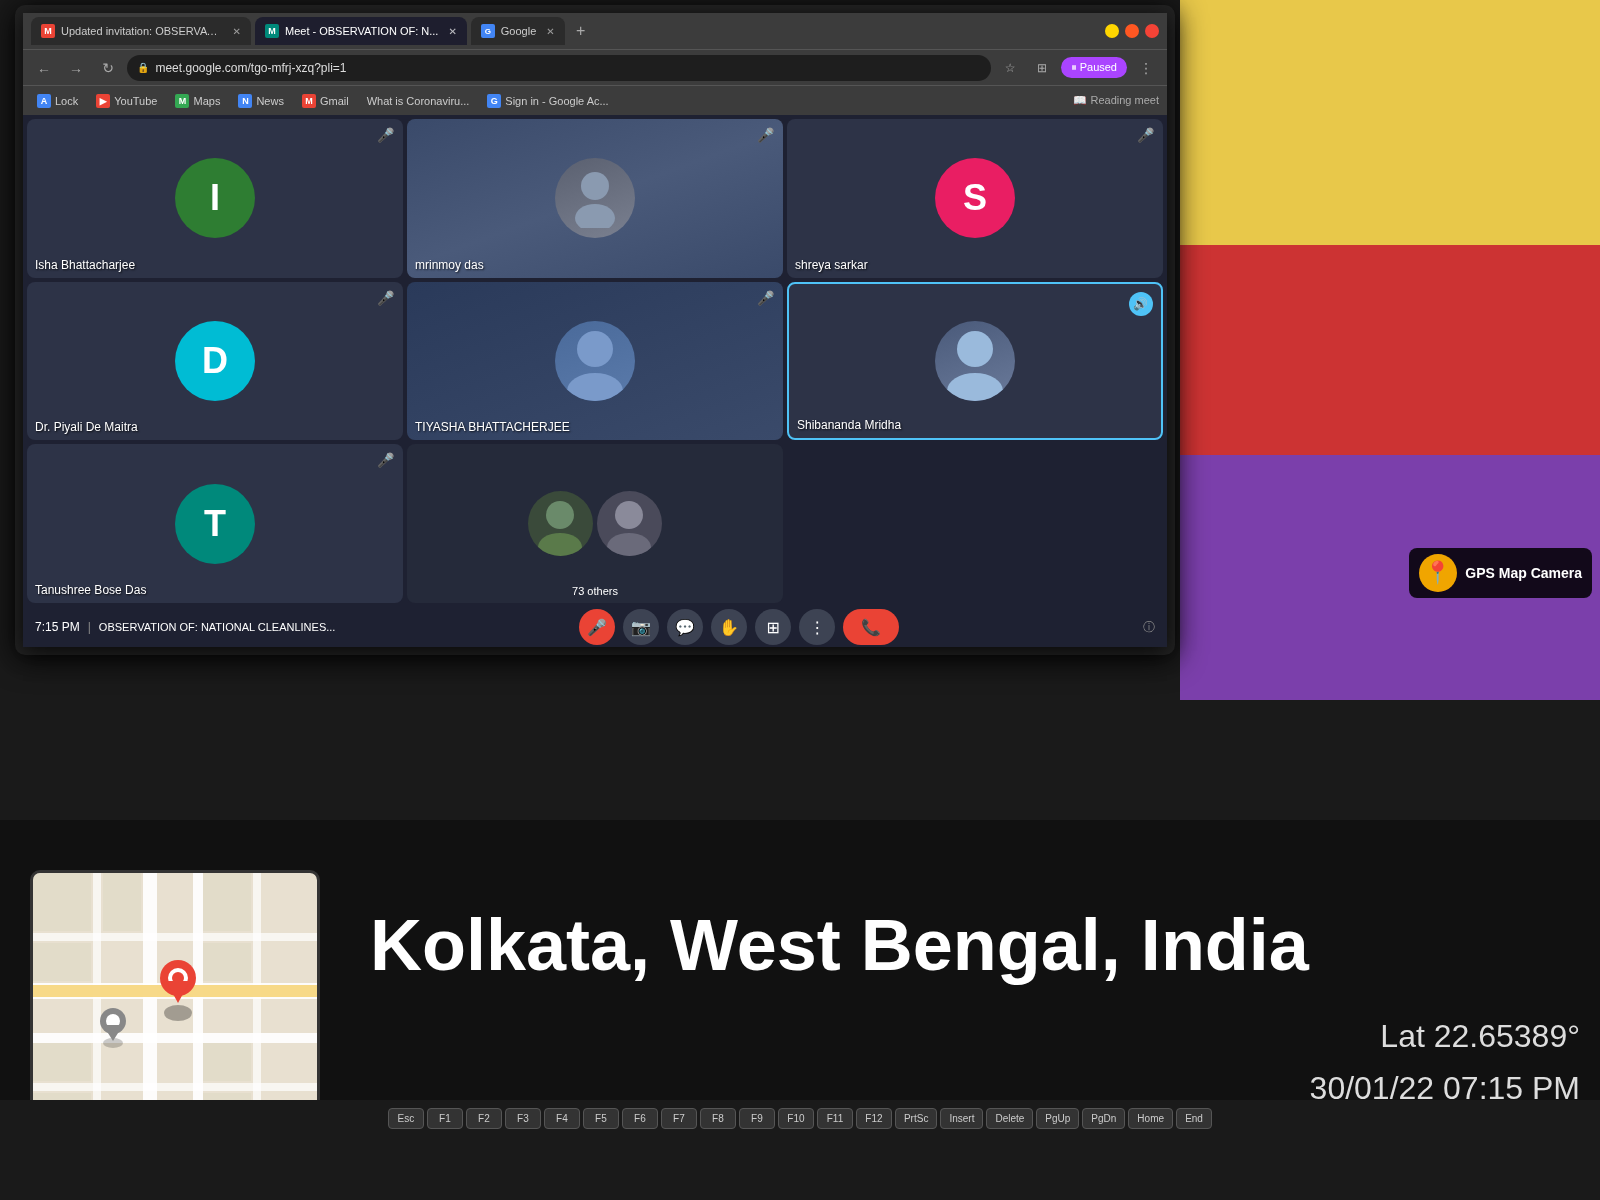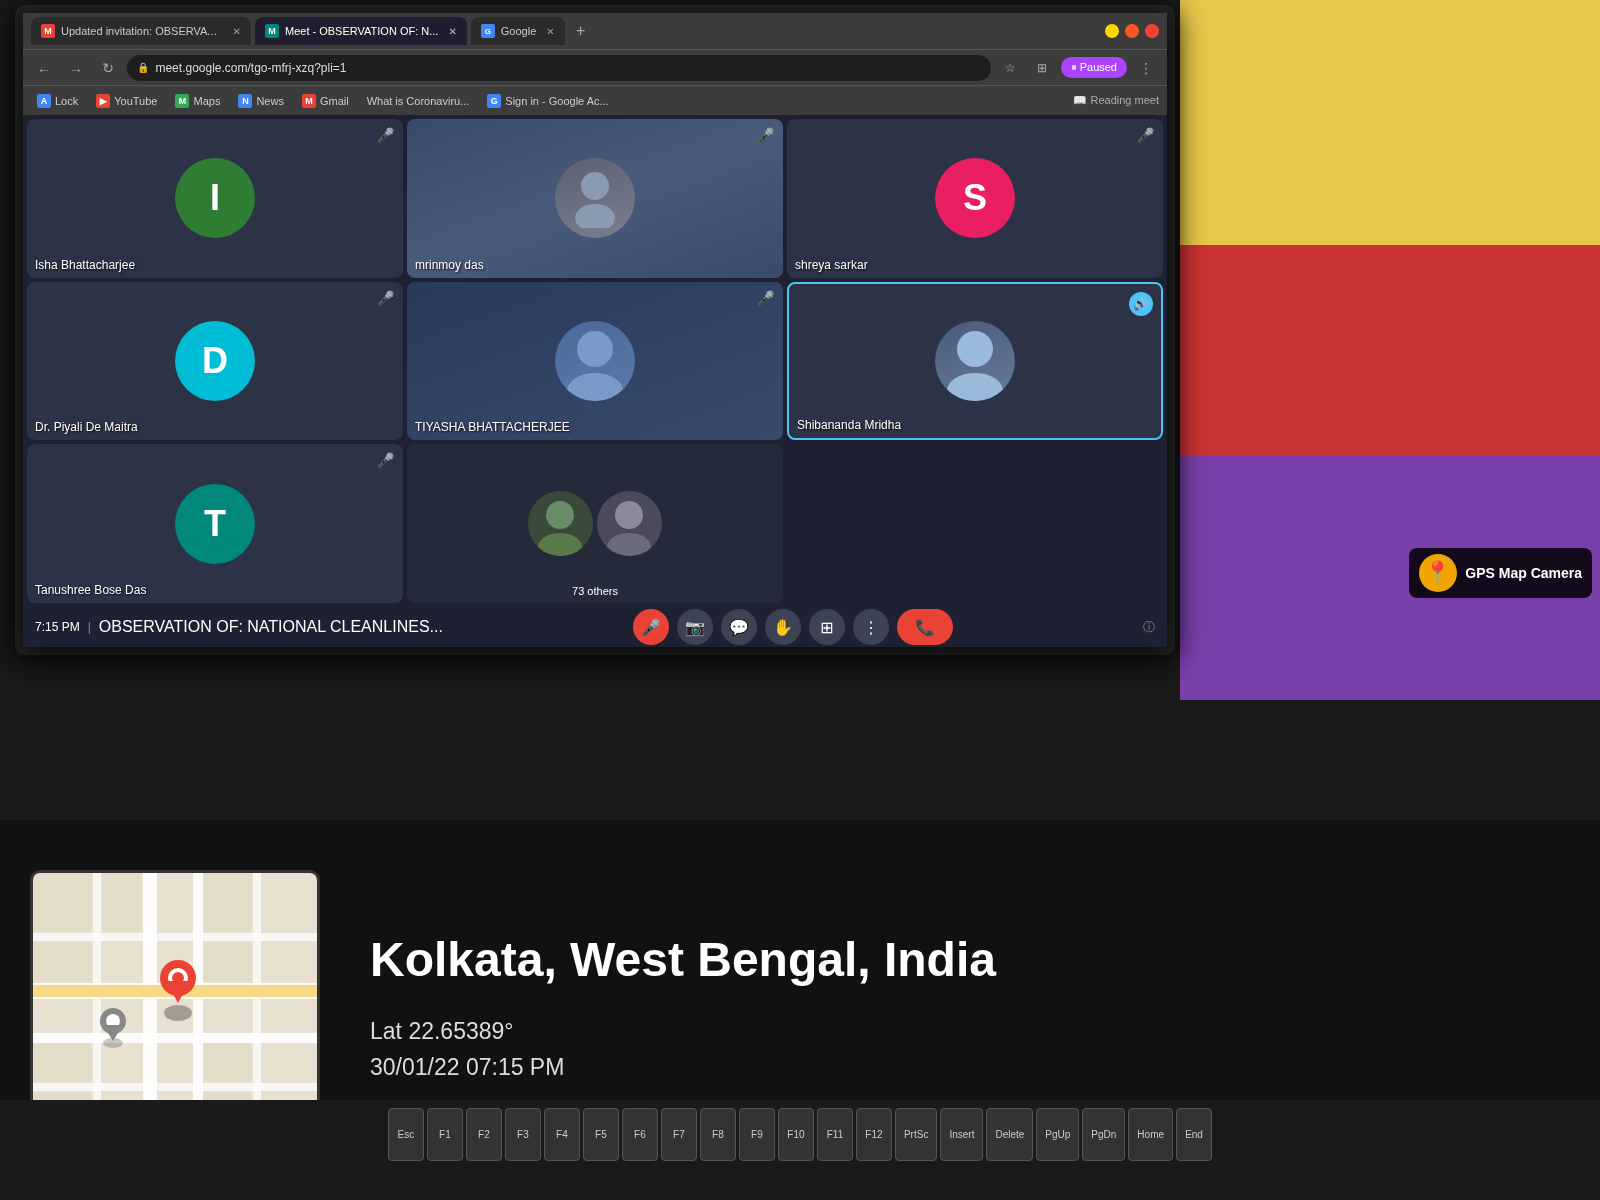--- a/index.html
+++ b/index.html
@@ -315,47 +315,48 @@
       cursor: pointer;
     }
 
     .gps-info {
       flex: 1;
       color: white;
       padding: 20px;
     }
 
     .gps-city {
-      font-size: 48px;
+      font-size: 72px;
       font-weight: bold;
       color: white;
       margin-bottom: 26px;
       line-height: 1.1;
     }
 
     .gps-address {
       font-size: 24px;
       color: #ddd;
       margin-bottom: 6px;
       line-height: 1.4;
     }
 
     .gps-coords {
-      font-size: 23px;
+      font-size: 32px;
       color: #ddd;
       line-height: 1.6;
+      text-align: right;
     }
 
     .key {
       background: #333;
       border: 1px solid #555;
       border-radius: 4px;
       color: #ccc;
       font-size: 10px;
-      padding: 20px 8px;
+      padding: 4px 8px;
       min-width: 36px;
       text-align: center;
     }
 
     .g-blue { color: #4285F4; }
     .g-red { color: #EA4335; }
     .g-yellow { color: #FBBC05; }
     .g-green { color: #34A853; }
 
     
@@ -526,21 +527,21 @@
           </div>
           <span style="position:absolute;bottom:6px;left:50%;transform:translateX(-50%);color:white;font-size:11px;white-space:nowrap">73 others</span>
         </div>
 
       </div>
 
       <div class="meet-statusbar">
         <div style="display:flex;align-items:center;gap:8px">
           <span style="color:white;font-size:12px">7:15 PM</span>
           <span style="color:#888;font-size:12px">|</span>
-          <span style="color:white;font-size:16px">OBSERVATION OF: NATIONAL CLEANLINES...</span>
+          <span style="color:white;font-size:11px">OBSERVATION OF: NATIONAL CLEANLINES...</span>
         </div>
         <div class="meet-controls">
           <button class="ctrl-btn" style="background:#ea4335">🎤</button>
           <button class="ctrl-btn">📷</button>
           <button class="ctrl-btn">💬</button>
           <button class="ctrl-btn">✋</button>
           <button class="ctrl-btn">⊞</button>
           <button class="ctrl-btn">⋮</button>
           <button class="ctrl-btn end-call">📞</button>
         </div>

